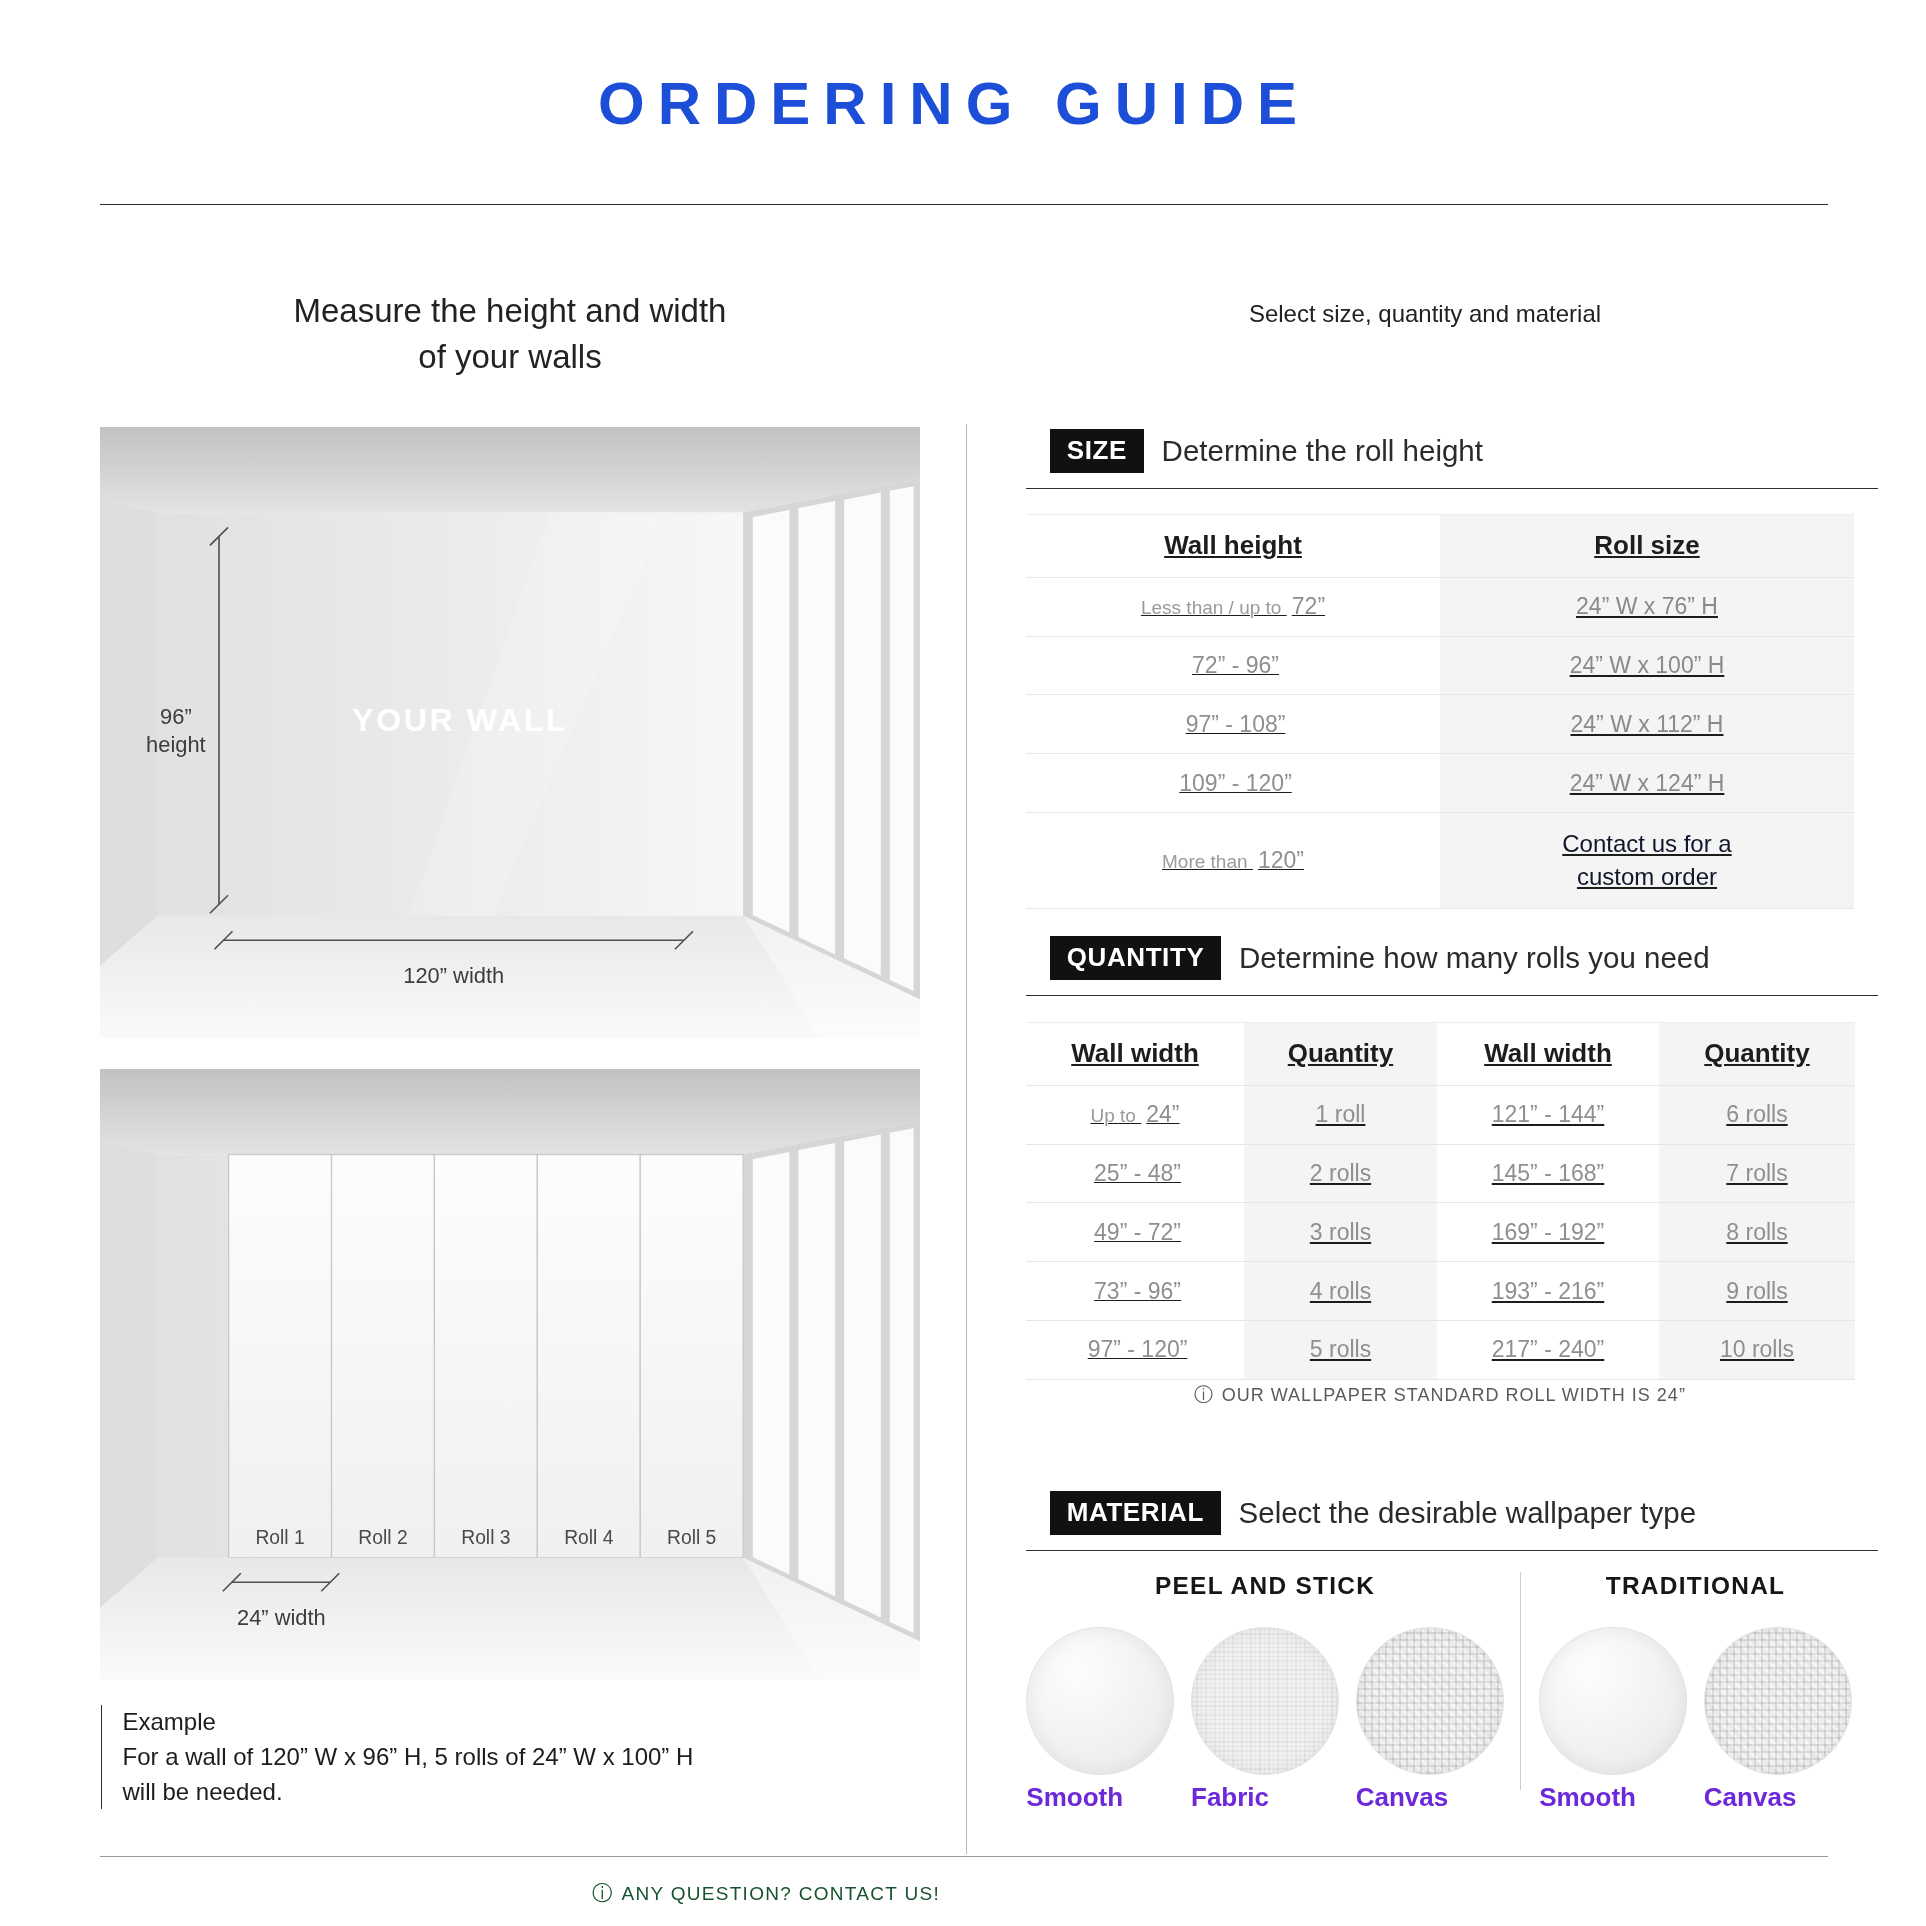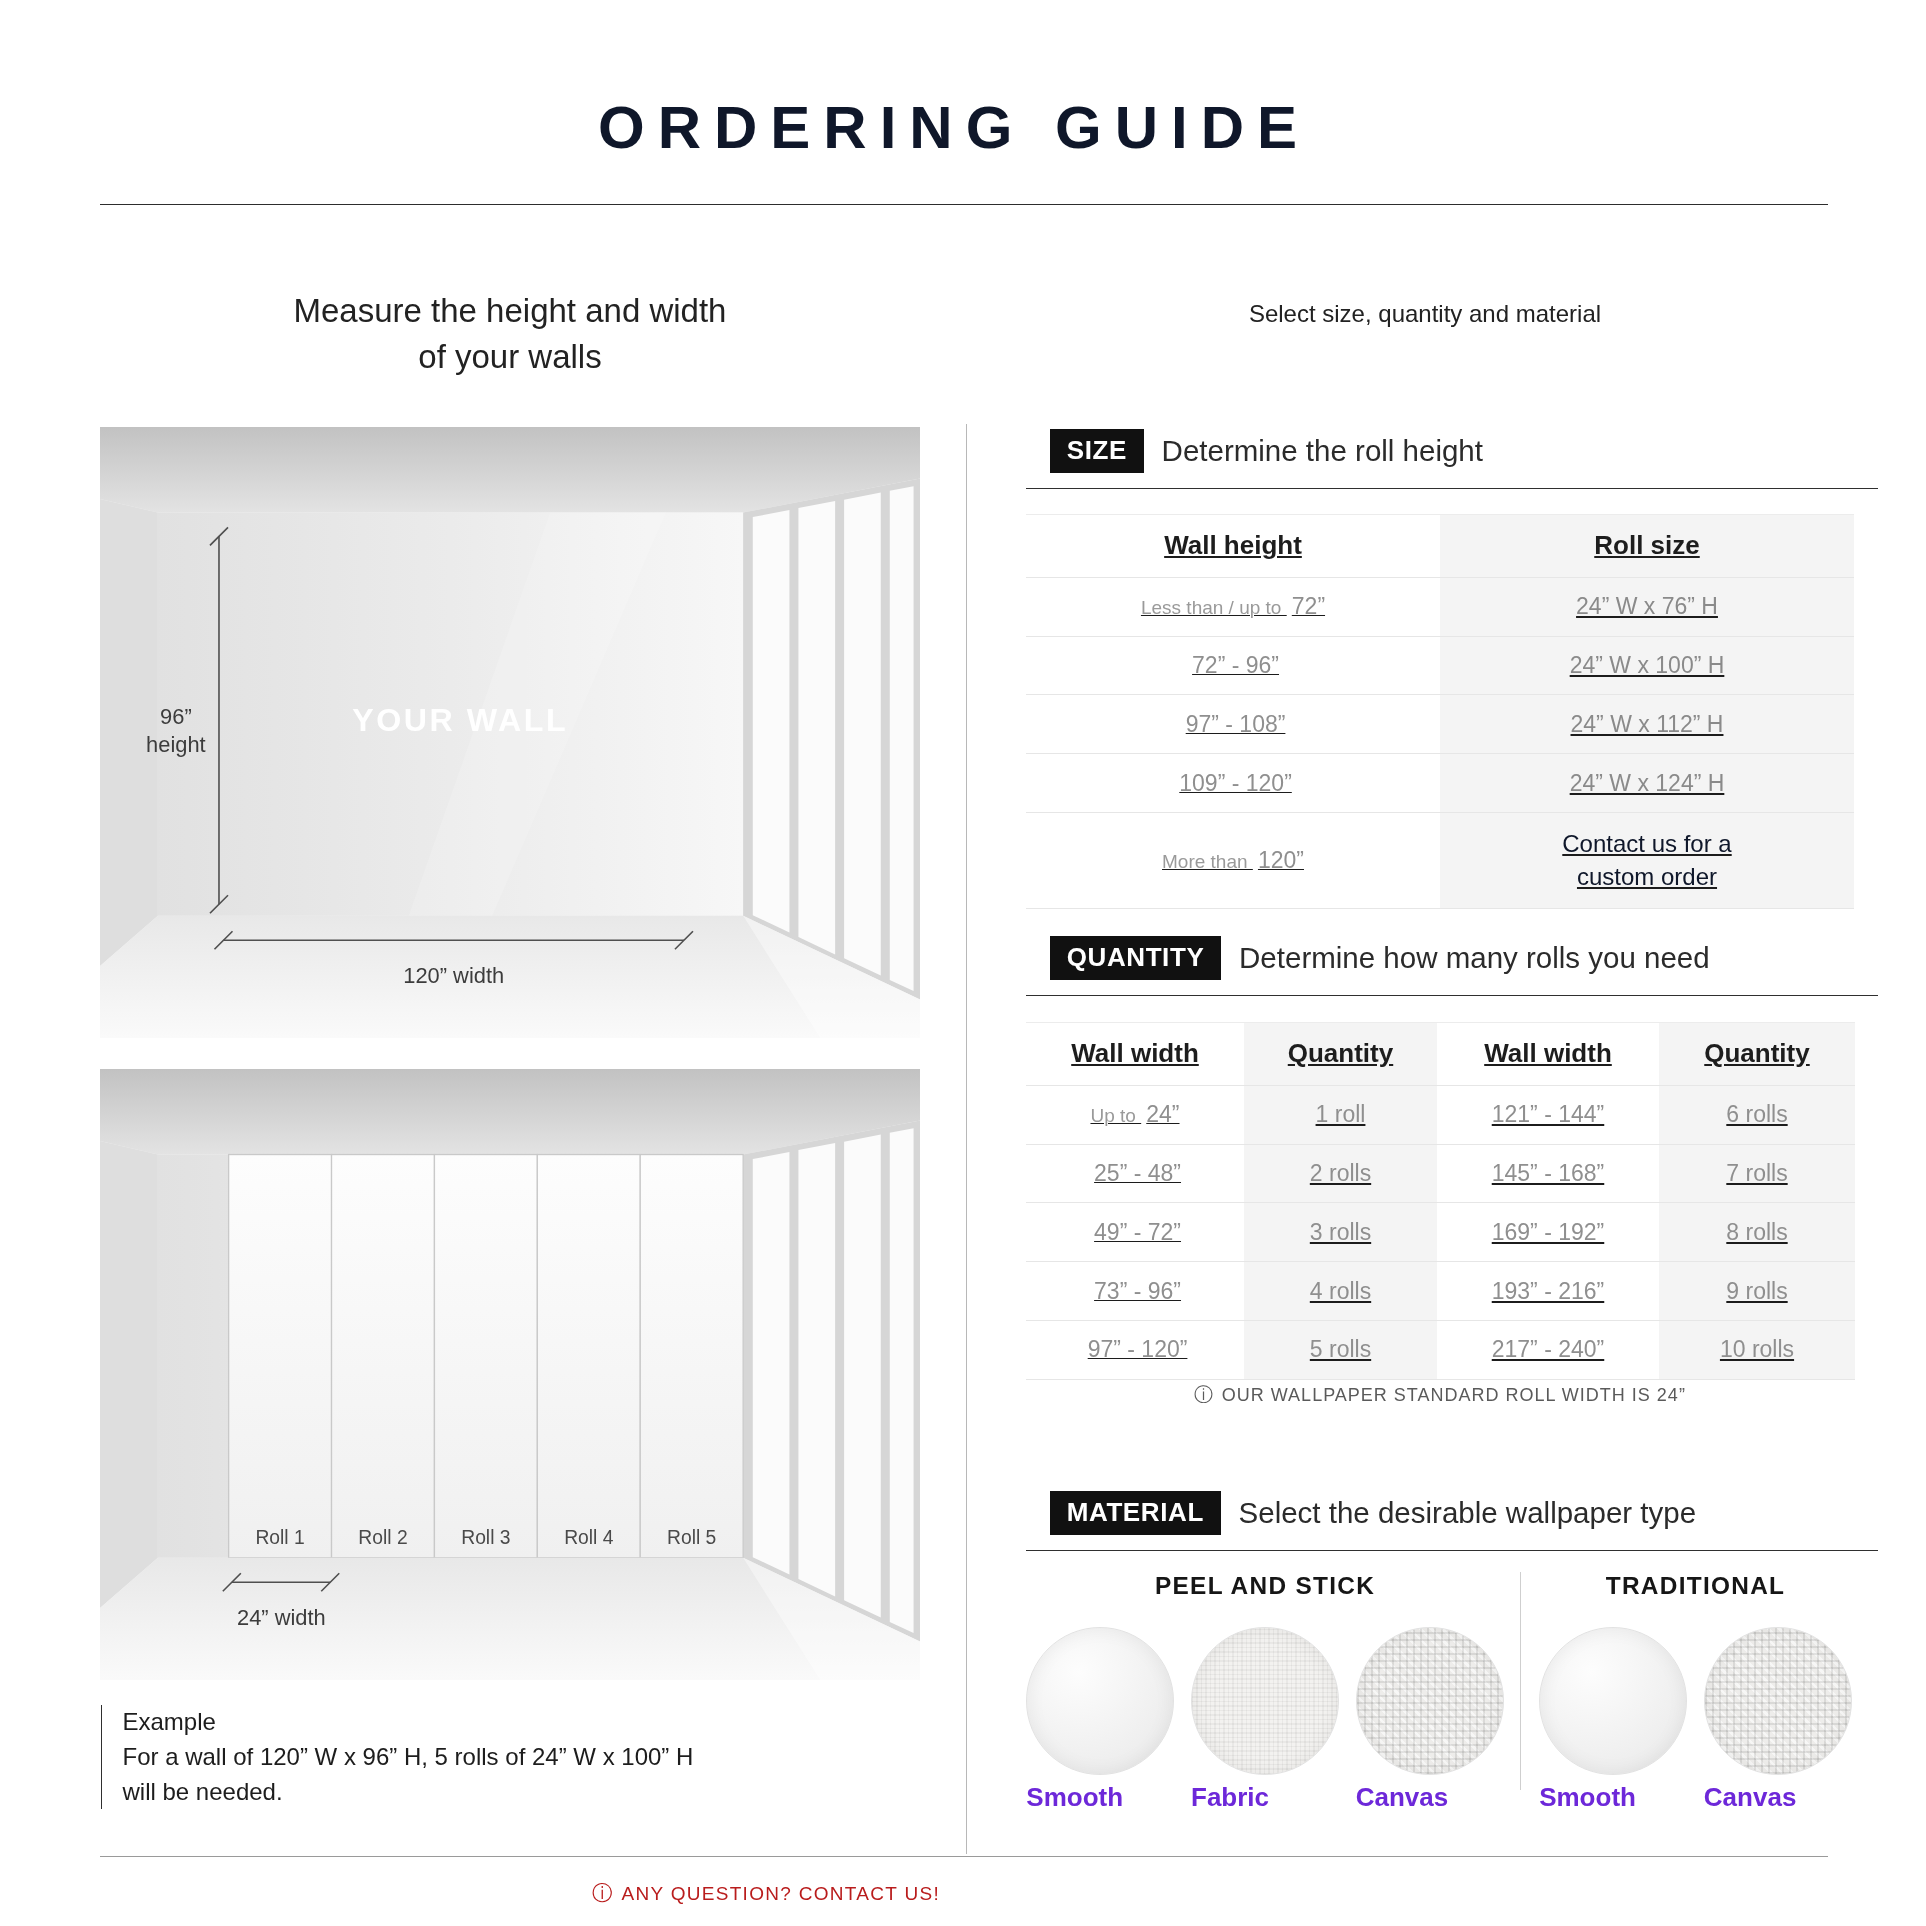--- a/index.html
+++ b/index.html
@@ -1,21 +1,21 @@
 <!DOCTYPE html>
 <html style="font-size:10.3px"><head>
 <meta charset="utf-8">
 <style>
   html,body{margin:0;padding:0;background:#ffffff;}
   .canvas{position:relative;width:1926px;height:1926px;background:#ffffff;overflow:hidden;
           font-family:"Liberation Sans","DejaVu Sans",sans-serif;color:#1c1c1c;}
 
   
   .page-title{position:absolute;left:0;top:69px;width:1908px;text-align:center;
-              font-size:60px;font-weight:600;letter-spacing:13px;color:#0f172a;margin-top:24px;}
+              font-size:60px;font-weight:600;letter-spacing:13px;color:#1d4ed8;}
   .header-divider{position:absolute;left:100px;top:204px;width:1728px;border-top:1.9px solid #2d2d2d;}
 
   
   .left-heading{position:absolute;left:100px;top:288px;width:820px;text-align:center;
                 font-size:33px;font-weight:500;line-height:1.4;color:#222222;}
   .right-heading{position:absolute;left:982px;top:300px;width:886px;text-align:center;
                  font-size:24px;font-weight:500;color:#222222;}
   .column-divider{position:absolute;left:966px;top:424px;width:1.3px;height:1430px;background:#b8b8b8;}
 
   
@@ -75,21 +75,21 @@
                      repeating-linear-gradient(90deg, rgba(0,0,0,0.045) 0 1.3px, transparent 1.3px 4.5px);}
   .sw-canvas{background-color:#eeede b;background-color:#eeedeb;
     background-image:repeating-linear-gradient(0deg, rgba(0,0,0,0.085) 0 1.9px, transparent 1.9px 7px),
                      repeating-linear-gradient(90deg, rgba(0,0,0,0.085) 0 1.9px, transparent 1.9px 7px),
                      repeating-linear-gradient(45deg, rgba(255,255,255,0.55) 0 2.6px, transparent 2.6px 7.7px);}
   .sw-label{margin-top:7px;font-size:26px;font-weight:600;color:#6d28d9;text-align:left;}
 
   
   .footer-rule{position:absolute;left:100px;top:1856px;width:1728px;border-top:1.3px solid #9a9a9a;}
   .footer{position:absolute;left:0;top:1879px;width:1532px;text-align:center;
-          font-size:19px;letter-spacing:1.3px;color:#b91c1c;}
+          font-size:19px;letter-spacing:1.3px;color:#14532d;}
   .footer .footer-icon{font-size:20.5px;margin-right:7.7px;}
 </style>
 </head>
 <body>
 
 <div class="canvas">
 
   <div class="page-title">ORDERING GUIDE</div>
   <div class="header-divider"></div>
 

